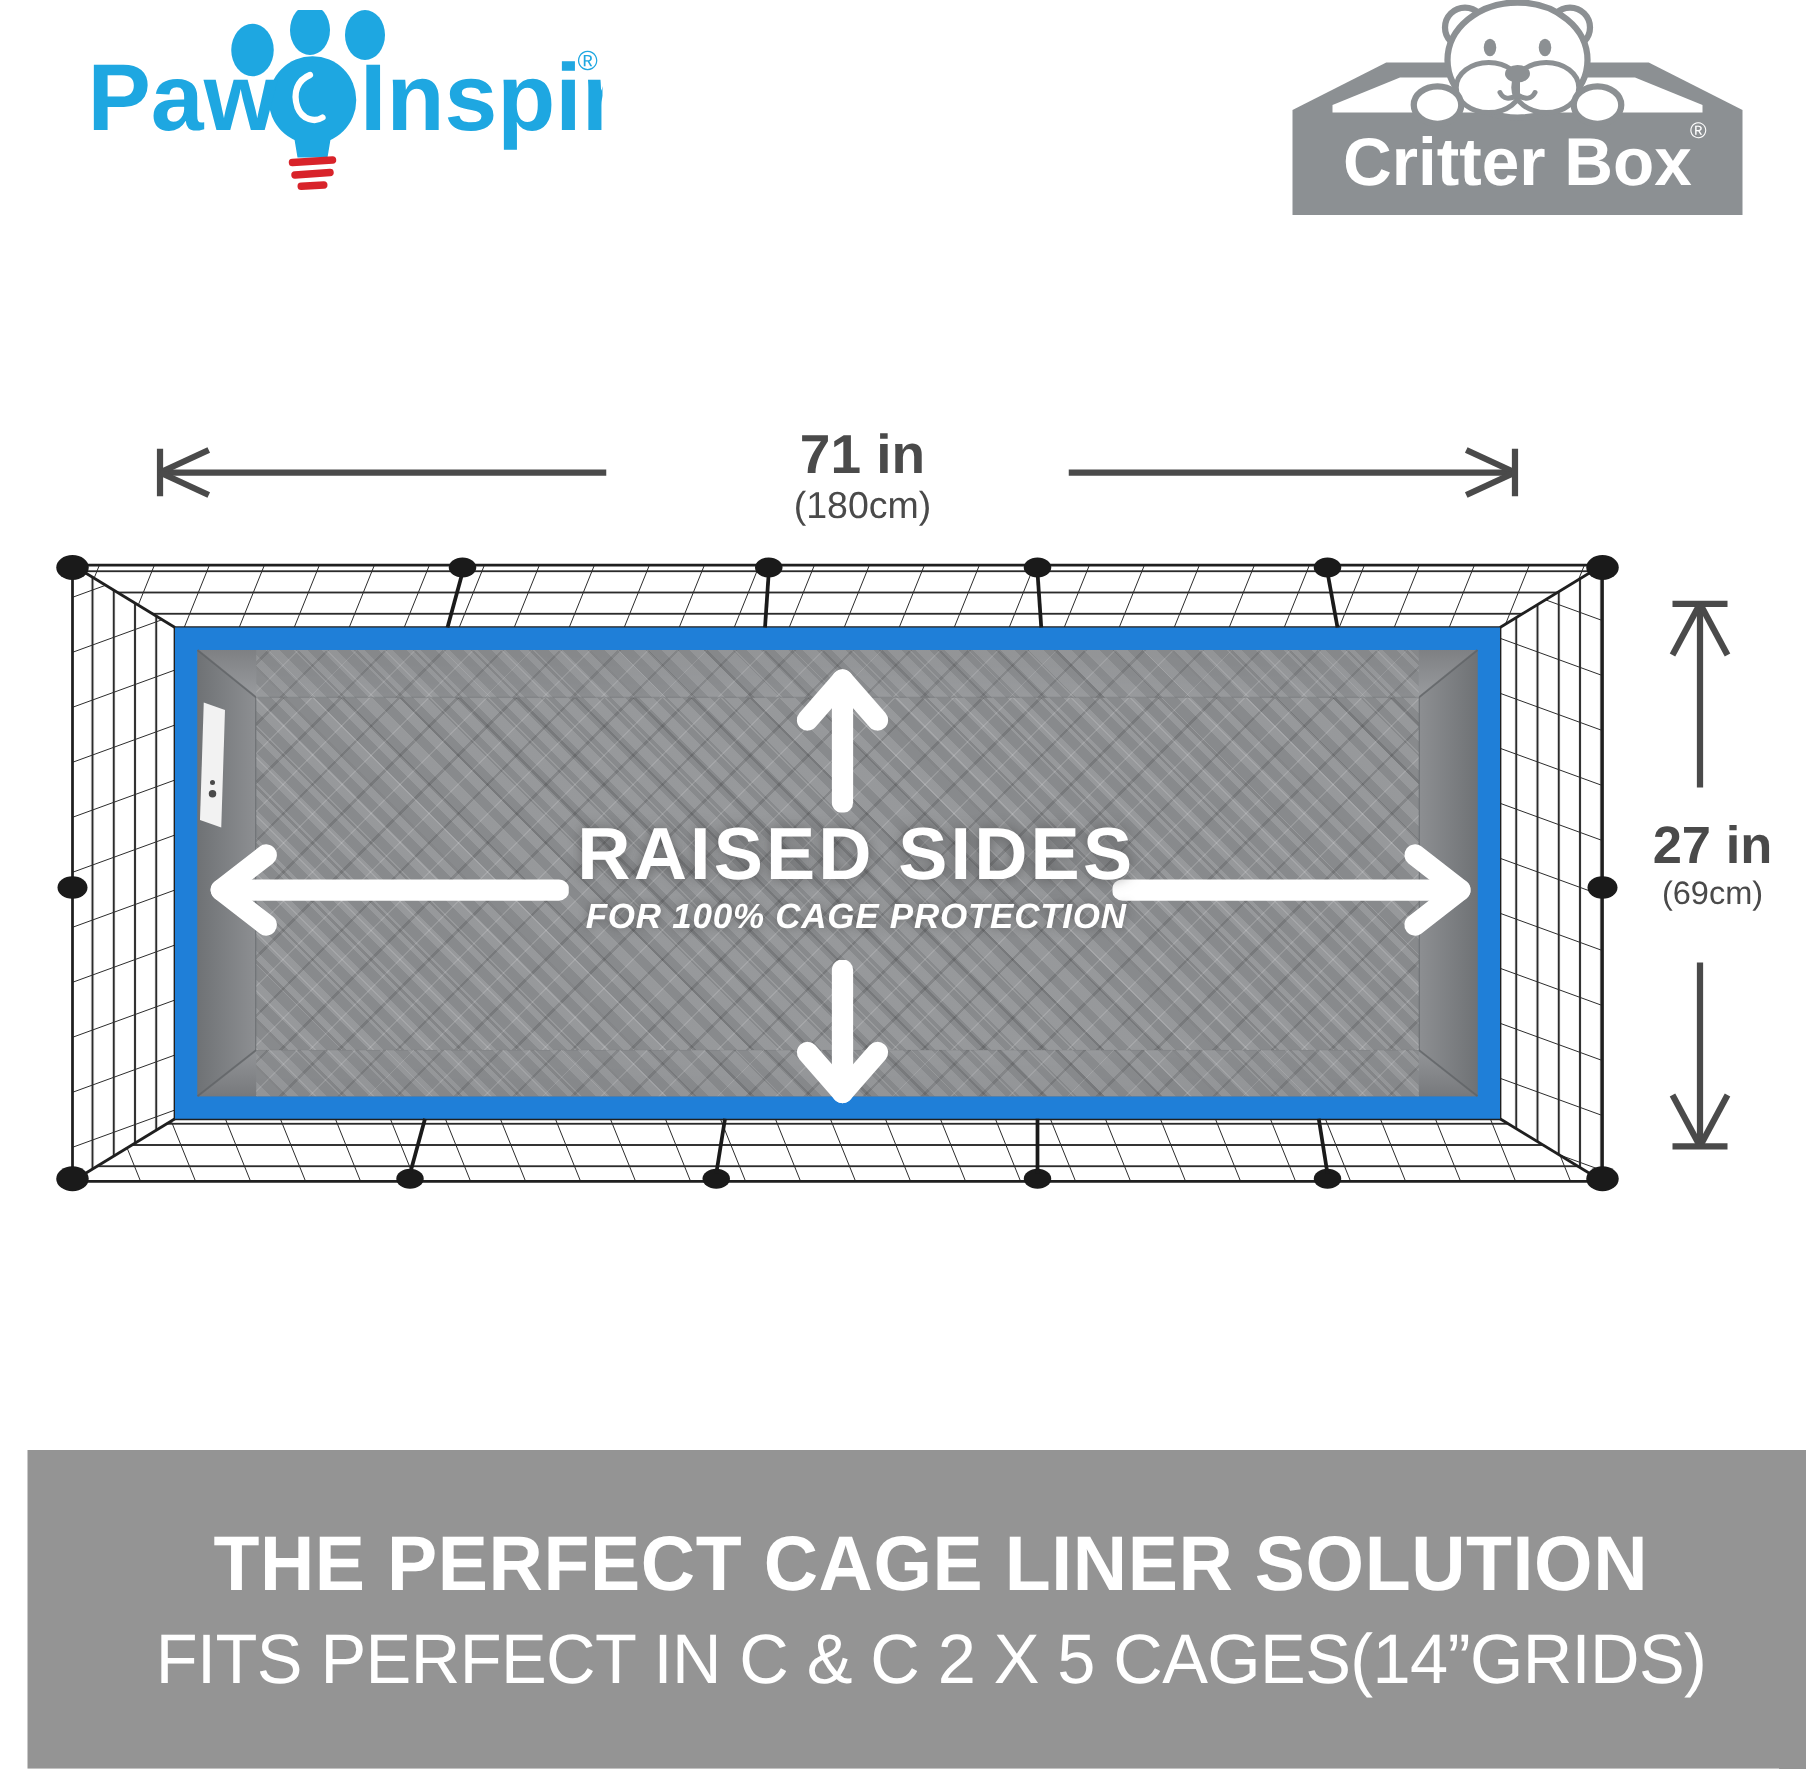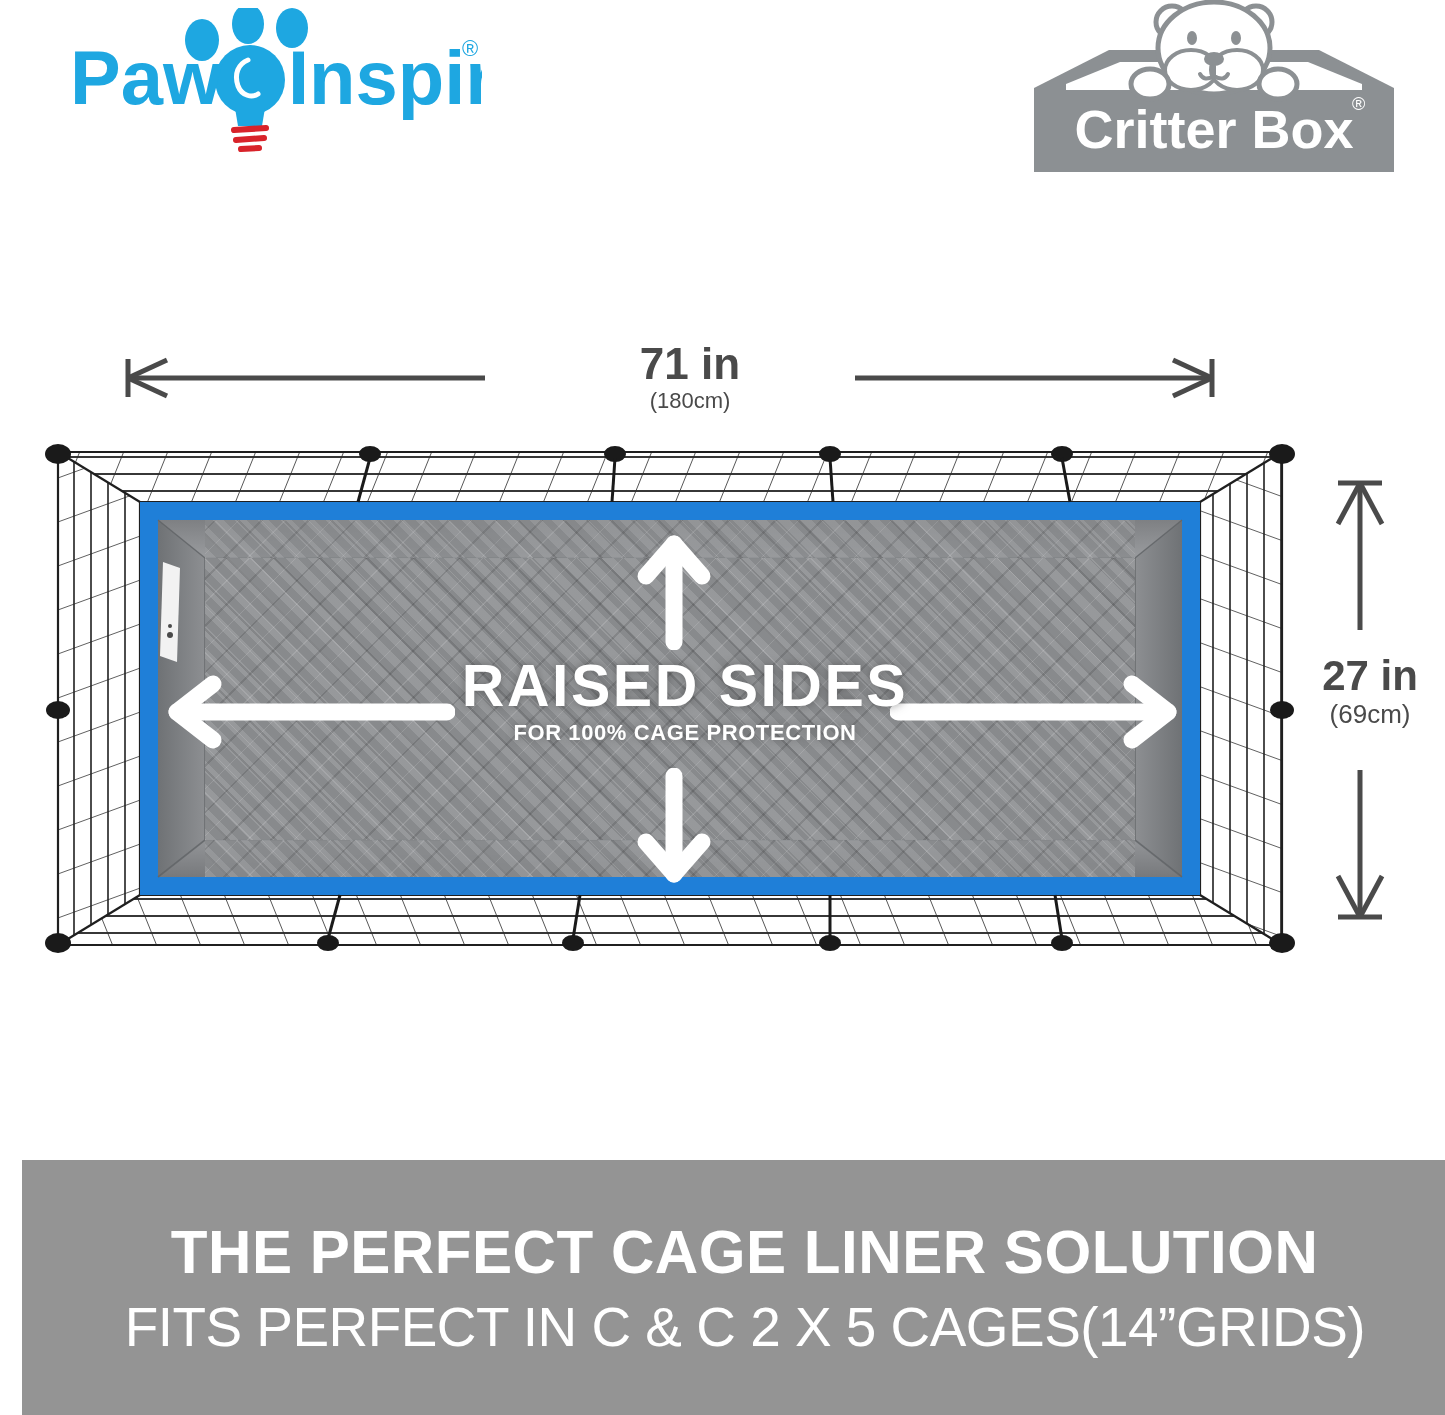--- a/index.html
+++ b/index.html
@@ -15,21 +15,21 @@
   .logo-paw { position: absolute; left: 52px; top: 8px; width: 430px; height: 150px; }
   .logo-critter { position: absolute; left: 1014px; top: 0px; width: 400px; height: 180px; }
 
   
   .dim-top { position: absolute; left: 125px; top: 355px; width: 1090px; height: 45px; }
   .dim-top-label {
     position: absolute; left: 565px; top: 330px; width: 250px;
     text-align: center; color: #4a4a4a; line-height: 1; margin-top: 12px;
   }
   .dim-top-label .big { font-size: 44px; font-weight: bold; letter-spacing: 0px; display:block; }
-  .dim-top-label .small { font-size: 22px; font-weight: normal; display:block; margin-top: 4px; }
+  .dim-top-label .small { font-size: 30px; font-weight: normal; display:block; margin-top: 4px; }
 
   
   .dim-right { position: absolute; left: 1330px; top: 480px; width: 60px; height: 440px; }
   .dim-right-label {
     position: absolute; left: 1290px; top: 655px; width: 160px;
     text-align: center; color: #4a4a4a; line-height: 1;
   }
   .dim-right-label .big { font-size: 42px; font-weight: bold; display:block; }
   .dim-right-label .small { font-size: 26px; font-weight: normal; display:block; margin-top: 4px; }
 
@@ -62,22 +62,23 @@
   .callout {
     position: absolute; left: 160px; top: 520px; width: 1050px; height: 360px;
     display: flex; align-items: center; justify-content: center;
   }
   .callout-text { text-align: center; color: #ffffff; line-height: 1; z-index: 6; }
   .callout-text .l1 {
     font-size: 59px; font-weight: bold; letter-spacing: 2.5px; display: block;
     text-shadow: 0 0 10px rgba(60,60,60,0.55);
   }
   .callout-text .l2 {
-    font-size: 22px; font-weight: bold; letter-spacing: 0.6px; display: block; margin-top: 6px;
+    font-size: 28px; font-weight: bold; letter-spacing: 0.6px; display: block; margin-top: 6px;
     text-shadow: 0 0 8px rgba(60,60,60,0.5);
+    font-style: italic;
   }
   .arrow-white { position: absolute; z-index: 6; }
 
   
   .banner {
     position: absolute; left: 0; top: 1160px; width: 1445px; height: 255px;
     background: #949494; display: flex; flex-direction: column;
     align-items: center; justify-content: center; margin-left: 22px;
   }
   .banner-l1 {

